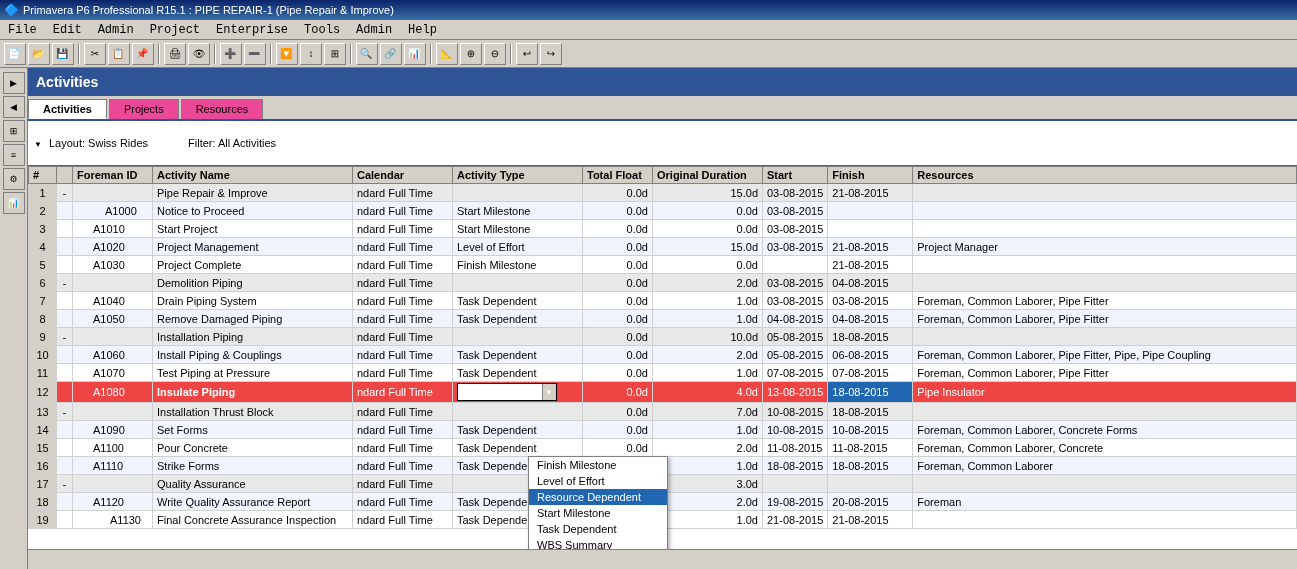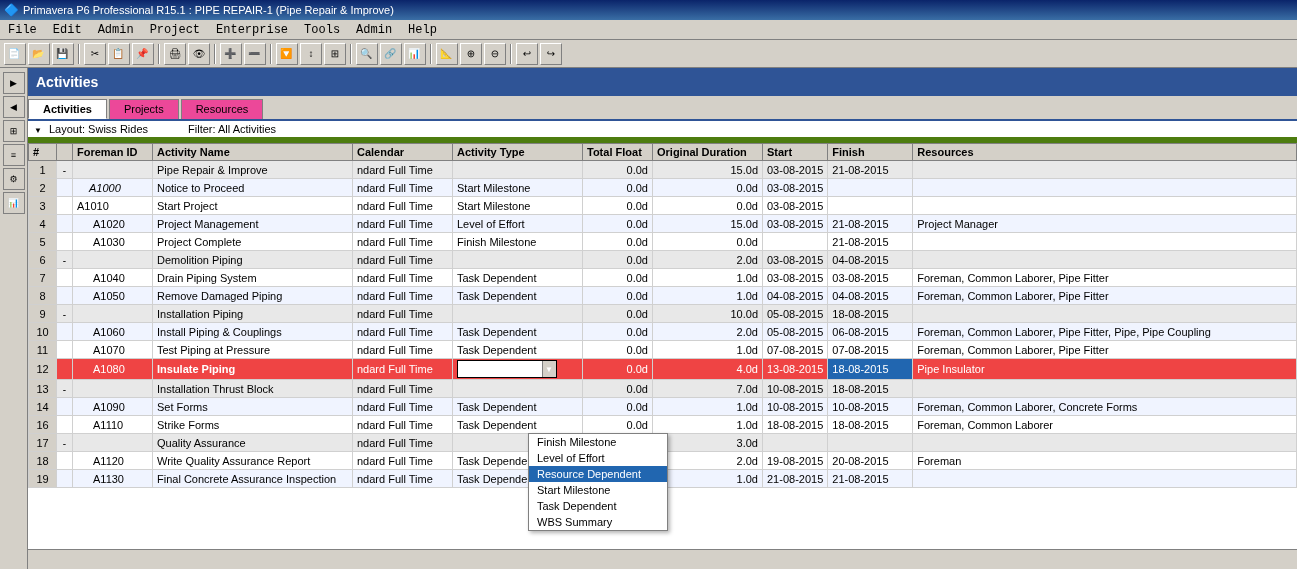--- a/index.html
+++ b/index.html
@@ -121,23 +121,23 @@
       color: #000;
     }
     .tab.active {
       background: #fff;
       border-bottom: 1px solid #fff;
       font-weight: bold;
     }
     
     .filter-bar {
       display: flex;
-      padding: 2px 6px;
+      padding: 16px 6px;
       background: #fff;
-      border-bottom: 6px solid #4d7c0f;
+      border-bottom: 1px solid #4d7c0f;
       font-size: 11px;
       gap: 40px;
     }
     .filter-bar span { color: #000; }
     .filter-bar .arrow { font-size: 8px; margin-right: 4px; }
     
     .table-container {
       flex: 1;
       overflow: auto;
       position: relative;
@@ -343,34 +343,34 @@
             <td></td>
             <td style="text-align: right;">0.0d</td>
             <td style="text-align: right;">15.0d</td>
             <td>03-08-2015</td>
             <td>21-08-2015</td>
             <td></td>
           </tr>
           <tr>
             <td class="row-num">2</td>
             <td class="expand-cell"></td>
-            <td style="padding-left: 16px; font-style: italic;">A1000</td>
+            <td style="padding-left: 32px;">A1000</td>
             <td>Notice to Proceed</td>
             <td>ndard Full Time</td>
             <td>Start Milestone</td>
             <td style="text-align: right;">0.0d</td>
             <td style="text-align: right;">0.0d</td>
             <td>03-08-2015</td>
             <td></td>
             <td></td>
           </tr>
           <tr>
             <td class="row-num">3</td>
             <td class="expand-cell"></td>
-            <td style="padding-left: 4px;">A1010</td>
+            <td style="padding-left: 20px;">A1010</td>
             <td>Start Project</td>
             <td>ndard Full Time</td>
             <td>Start Milestone</td>
             <td style="text-align: right;">0.0d</td>
             <td style="text-align: right;">0.0d</td>
             <td>03-08-2015</td>
             <td></td>
             <td></td>
           </tr>
           <tr>
@@ -513,20 +513,33 @@
             <td>Set Forms</td>
             <td>ndard Full Time</td>
             <td>Task Dependent</td>
             <td style="text-align: right;">0.0d</td>
             <td style="text-align: right;">1.0d</td>
             <td>10-08-2015</td>
             <td>10-08-2015</td>
             <td>Foreman, Common Laborer, Concrete Forms</td>
           </tr>
           <tr>
+            <td class="row-num">15</td>
+            <td class="expand-cell"></td>
+            <td style="padding-left: 20px;">A1100</td>
+            <td>Pour Concrete</td>
+            <td>ndard Full Time</td>
+            <td>Task Dependent</td>
+            <td style="text-align: right;">0.0d</td>
+            <td style="text-align: right;">2.0d</td>
+            <td>11-08-2015</td>
+            <td>11-08-2015</td>
+            <td>Foreman, Common Laborer, Concrete</td>
+          </tr>
+          <tr>
             <td class="row-num">16</td>
             <td class="expand-cell"></td>
             <td style="padding-left: 20px;">A1110</td>
             <td>Strike Forms</td>
             <td>ndard Full Time</td>
             <td>Task Dependent</td>
             <td style="text-align: right;">0.0d</td>
             <td style="text-align: right;">1.0d</td>
             <td>18-08-2015</td>
             <td>18-08-2015</td>
@@ -554,21 +567,21 @@
             <td>Task Dependent</td>
             <td style="text-align: right;">0.0d</td>
             <td style="text-align: right;">2.0d</td>
             <td>19-08-2015</td>
             <td>20-08-2015</td>
             <td>Foreman</td>
           </tr>
           <tr>
             <td class="row-num">19</td>
             <td class="expand-cell"></td>
-            <td style="padding-left: 20px;">A1130</td>
+            <td style="padding-left: 37px;">A1130</td>
             <td>Final Concrete Assurance Inspection</td>
             <td>ndard Full Time</td>
             <td>Task Dependent</td>
             <td style="text-align: right;">0.0d</td>
             <td style="text-align: right;">1.0d</td>
             <td>21-08-2015</td>
             <td>21-08-2015</td>
             <td></td>
           </tr>
         </tbody>

